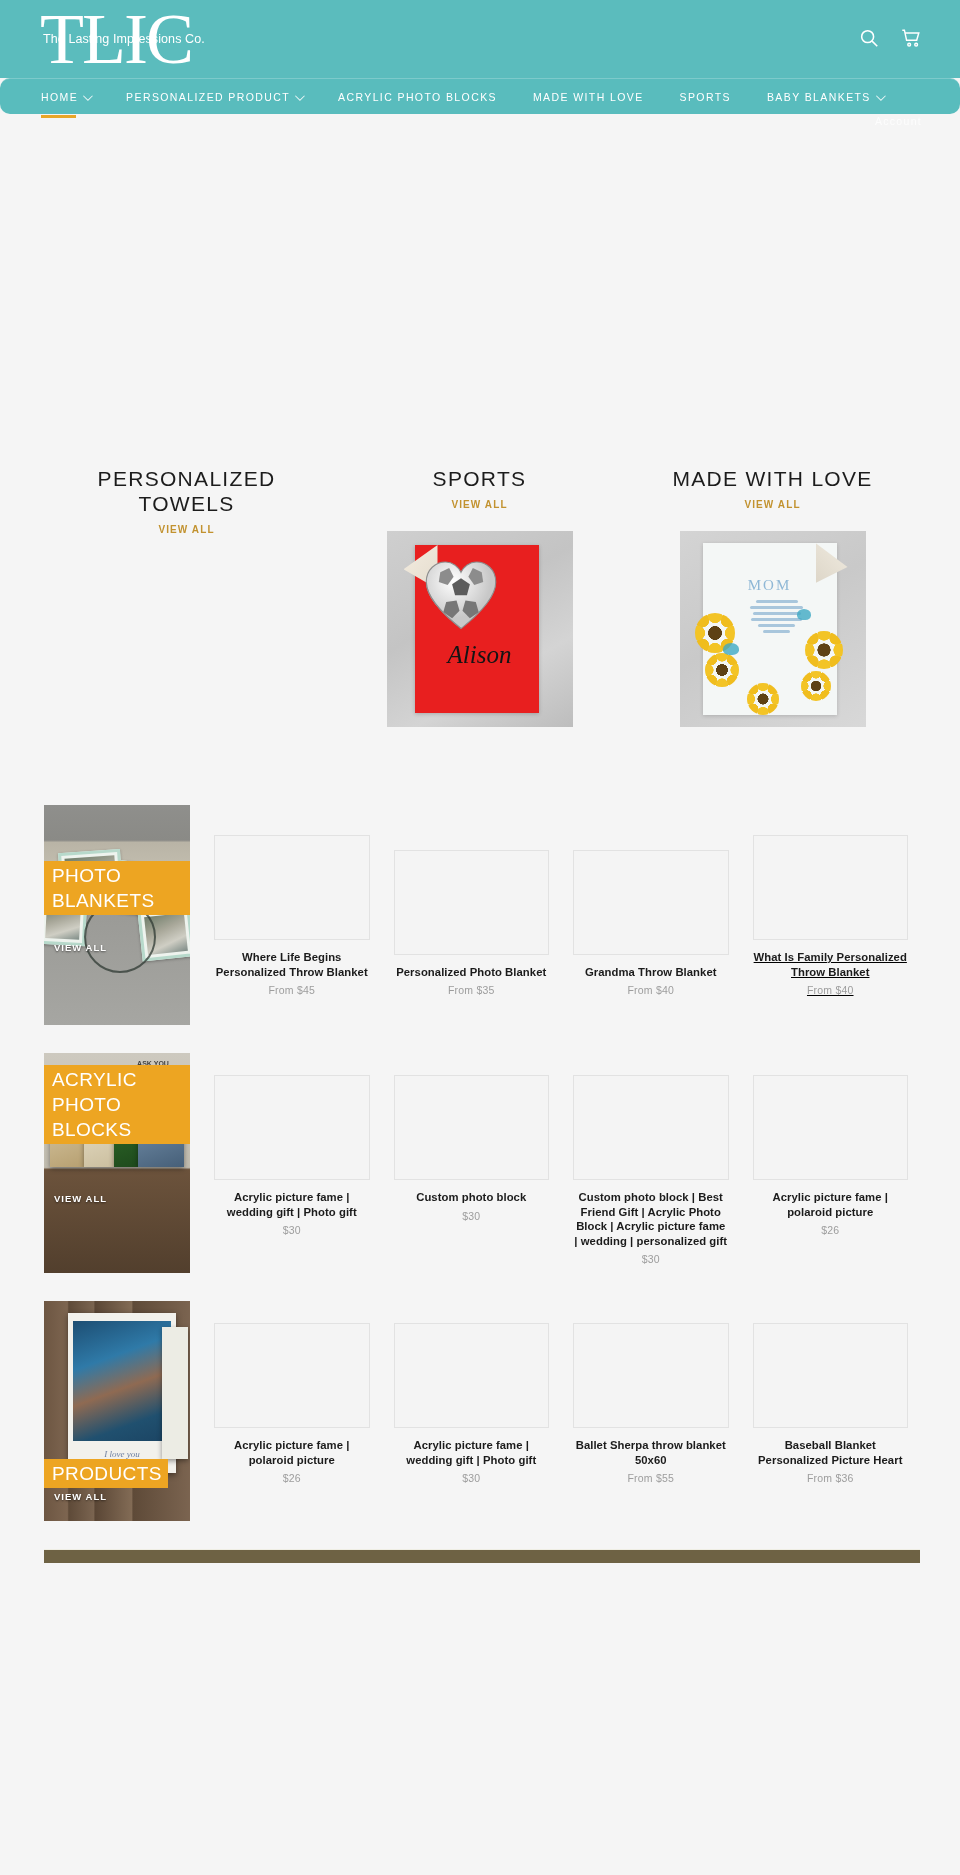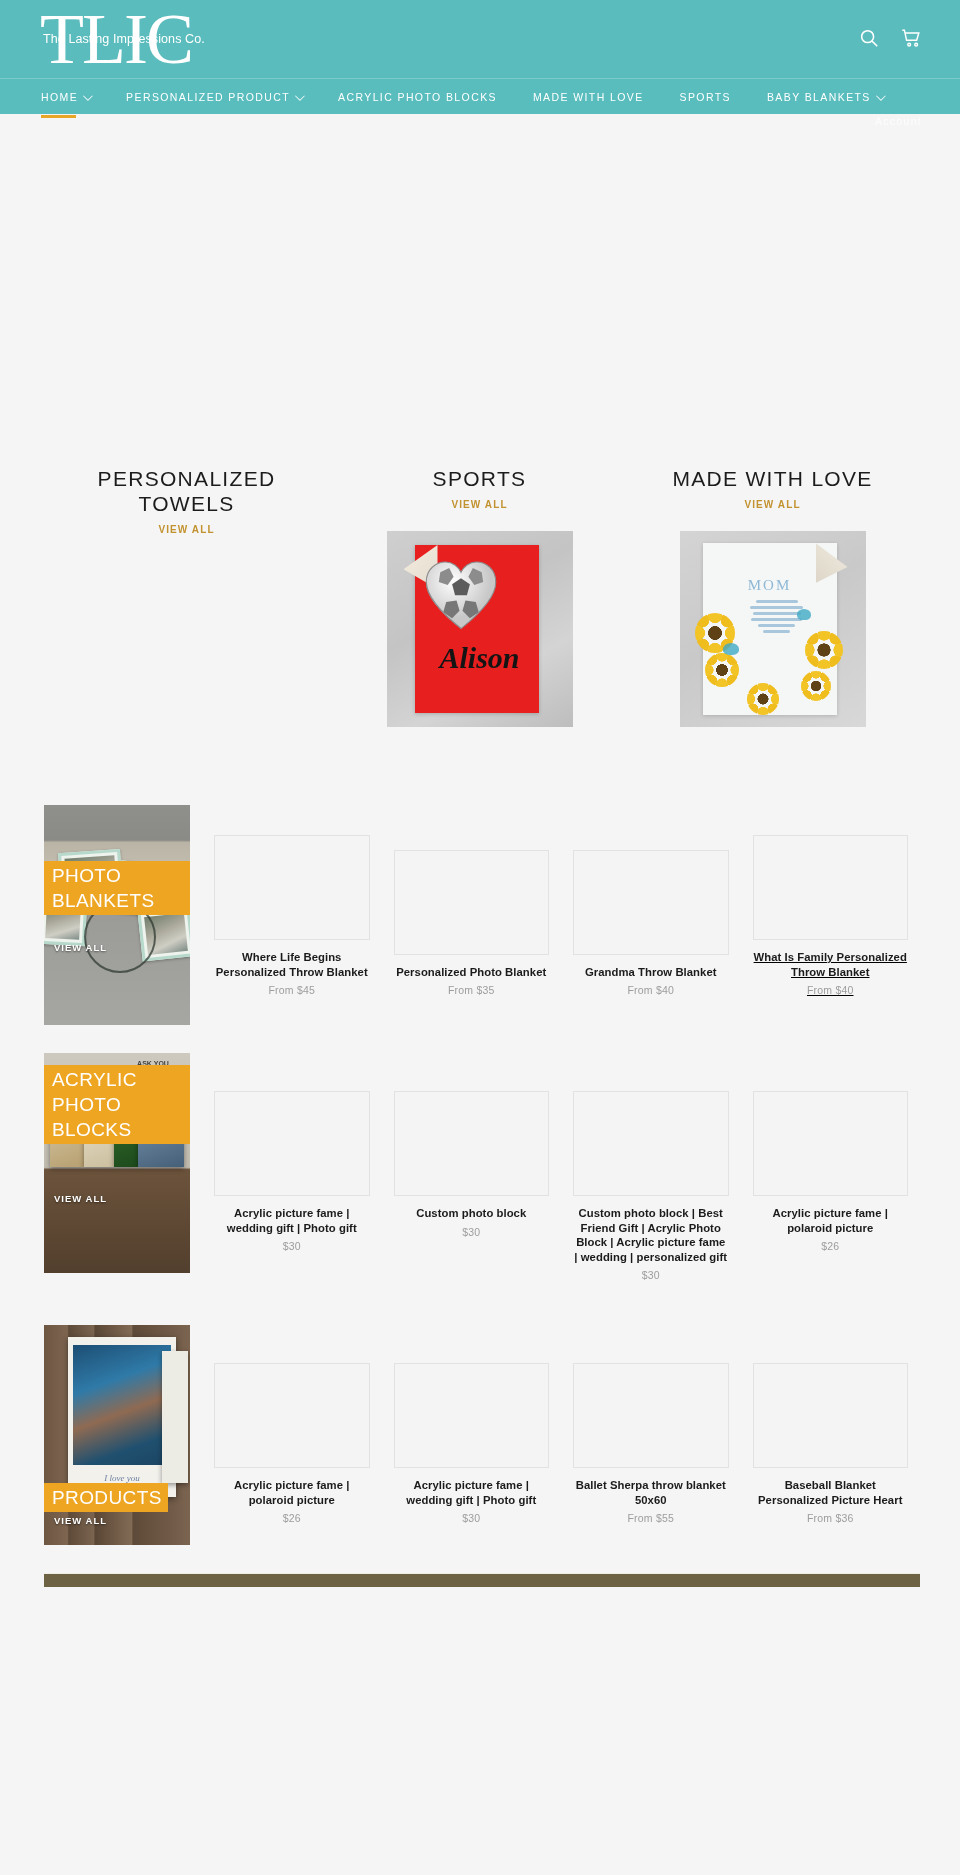--- a/index.html
+++ b/index.html
@@ -50,20 +50,21 @@
   }
   .hicon { width: 22px; height: 22px; cursor: pointer; display:block; }
   .hicon svg { display: block; }
 
   
   .nav-bar {
     background: #59bcbd;
     border-top: 1px solid rgba(255,255,255,0.22);
     height: 36px;
     position: relative;
+    border-radius: 10px;
   }
   .nav-inner {
     display: flex;
     align-items: center;
     height: 36px;
     padding-left: 41px;
     position: relative;
   }
   .nav-item {
     display: flex;
@@ -199,22 +200,22 @@
   .soccer-heart {
     position: absolute;
     left: 37px; top: 28px;
     width: 74px; height: 74px;
   }
   .sports-script {
     position: absolute;
     left: 0; right: 0; top: 110px;
     font-family: "Liberation Serif", serif;
     font-style: italic;
-    font-weight: 700;
-    font-size: 30px;
+    font-weight: 400;
+    font-size: 25px;
     color: #141414;
   }
 
   
   .img-love {
     width: 186px; height: 196px;
     margin: 0 auto;
     background: linear-gradient(150deg,#d4d4d4 0%,#c9c9c9 45%,#d8d8d8 100%);
     position: relative;
   }
@@ -341,21 +342,21 @@
 
   
   .pcards {
     display: flex;
     flex: 1;
     gap: 0;
   }
   .pcard {
     width: 25%;
     text-align: center;
-    padding: 16px 12px;
+    padding: 0 12px;
     cursor: pointer;
   }
   .pimg {
     height: 105px;
     border: 1px solid #e2e2e2;
     background: #f4f4f4;
     margin-bottom: 10px;
   }
   .ptitle {
     font-size: 11.3px;

